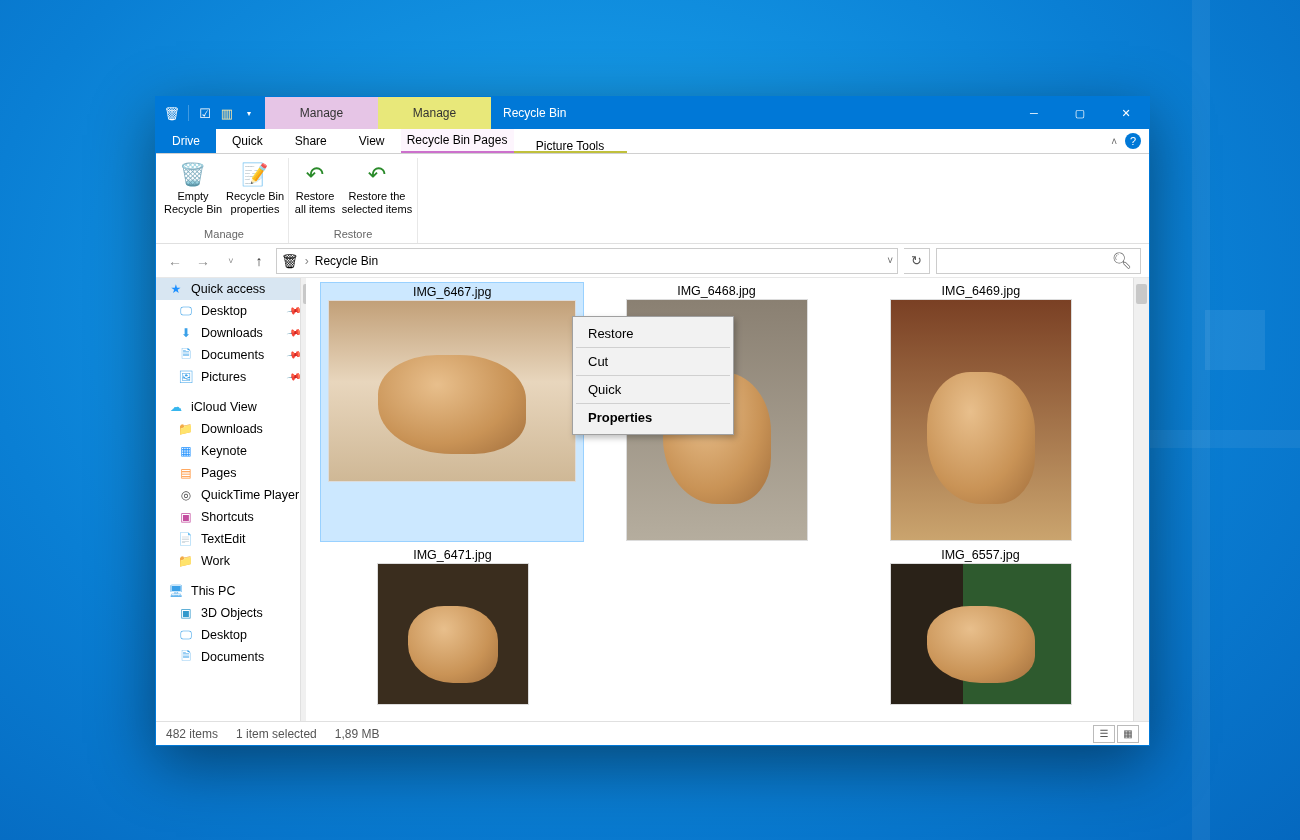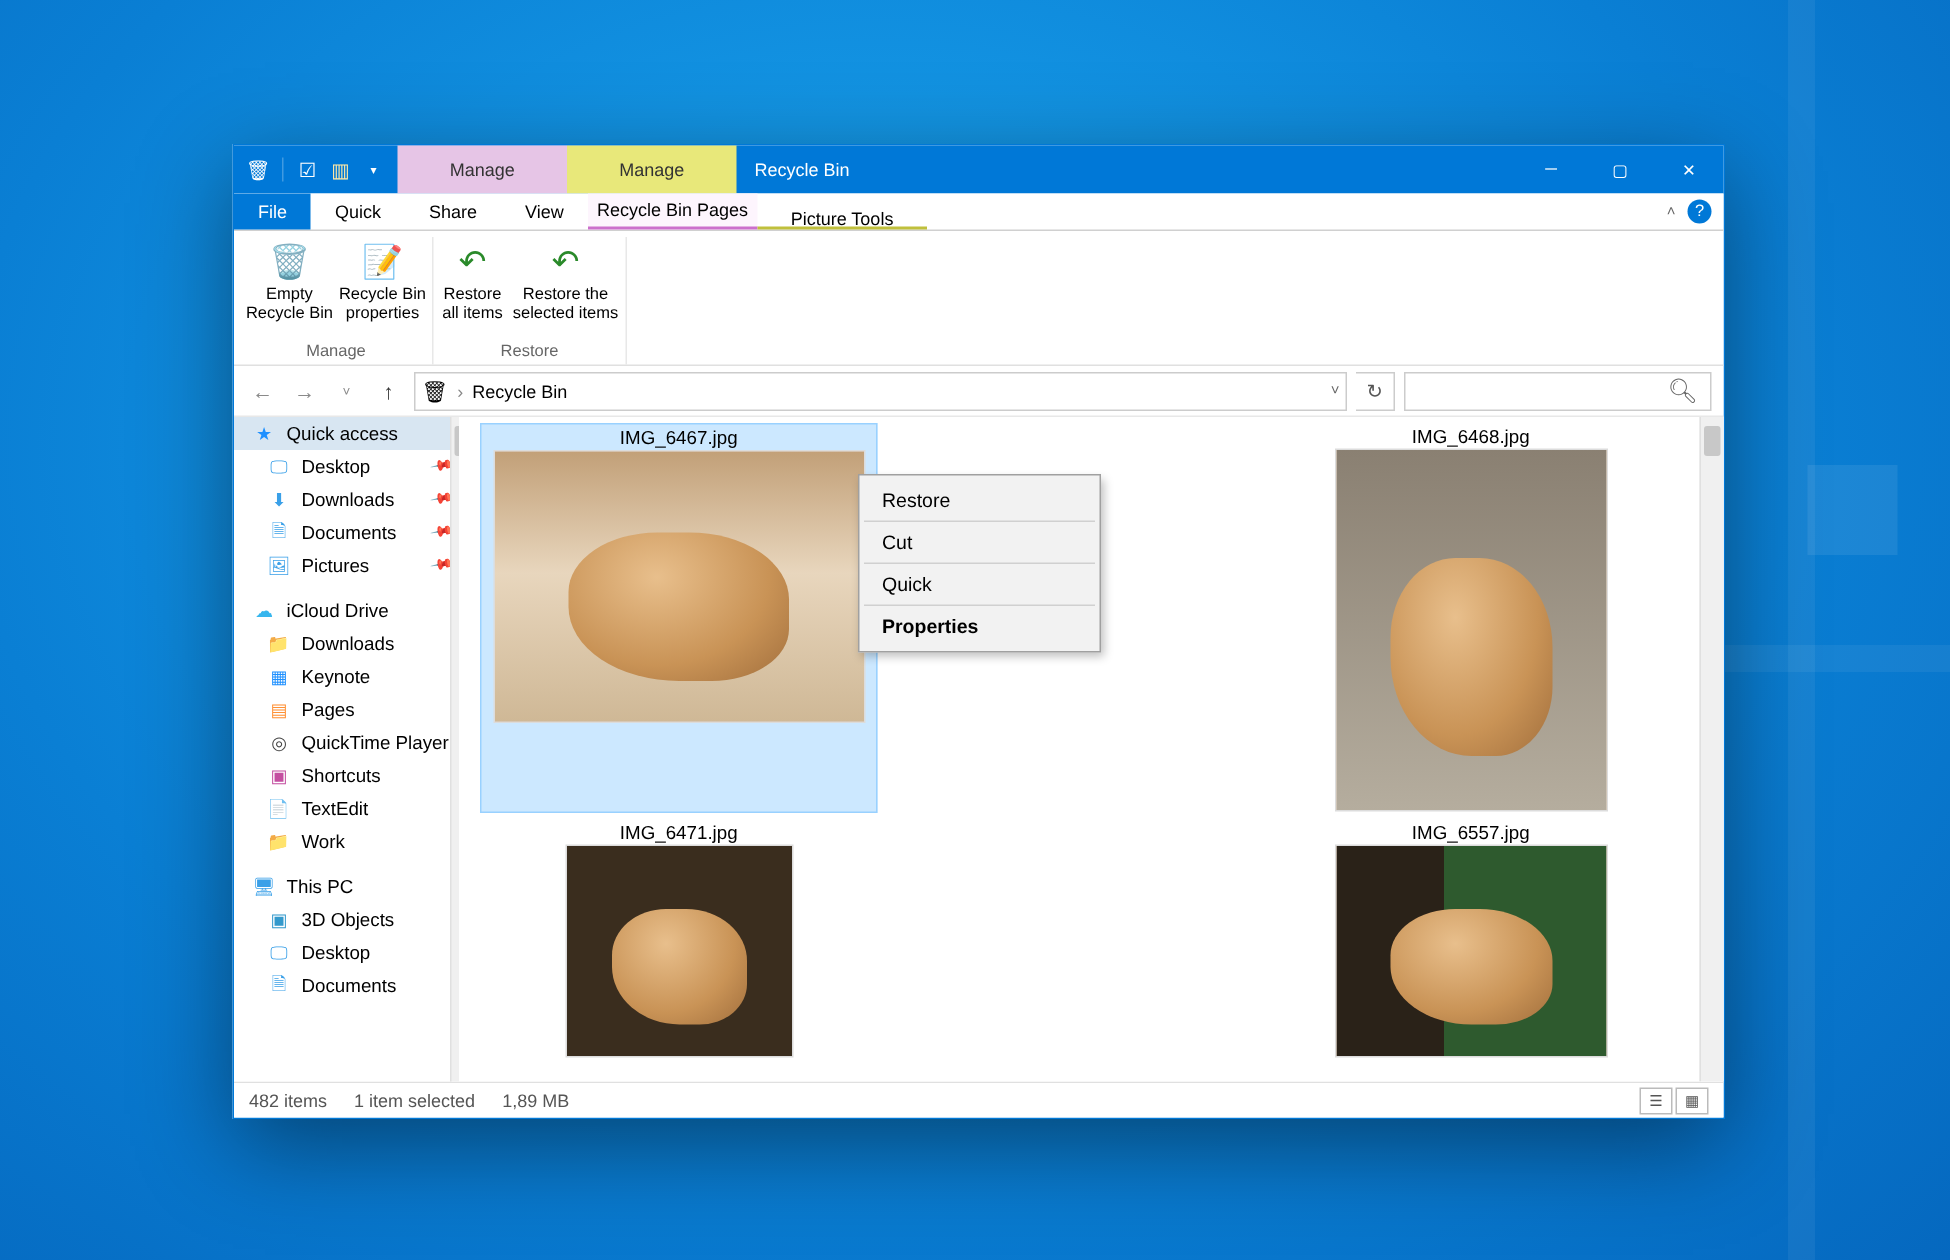--- a/index.html
+++ b/index.html
@@ -92,21 +92,21 @@
     <div class="ctx-tab yellow">Manage</div>
     <div class="window-title">Recycle Bin</div>
     <div class="win-btns">
       <div class="win-btn">─</div>
       <div class="win-btn">▢</div>
       <div class="win-btn close">✕</div>
     </div>
   </div>
 
   <div class="tabbar">
-    <div class="tab file">File</div>
+    <div class="tab file">Drive</div>
     <div class="tab">Quick</div>
     <div class="tab">Share</div>
     <div class="tab">View</div>
     <div class="tool-tab pink">Recycle Bin Pages</div>
     <div class="tool-tab yellow">Picture Tools</div>
     <div class="tab-spacer"></div>
     <span style="align-self:center;font-size:10px;color:#666;margin-right:4px">˄</span>
     <div class="help-ico">?</div>
   </div>
 
@@ -180,21 +180,21 @@
             <span class="pin">📌</span>
           </div>
         <div class="side-item">
             <span class="side-ico" style="color:#3aa0e8">🖼</span>
             <span>Pictures</span>
             <span class="pin">📌</span>
           </div>
         <div class="side-gap"></div>
         <div class="side-item hdr">
             <span class="side-ico" style="color:#37b6ee">☁</span>
-            <span>iCloud Drive</span>
+            <span>iCloud View</span>
           </div>
         <div class="side-item">
             <span class="side-ico" style="color:#f3c74f">📁</span>
             <span>Downloads</span>
           </div>
         <div class="side-item">
             <span class="side-ico" style="color:#1e90ff">▦</span>
             <span>Keynote</span>
           </div>
         <div class="side-item">
@@ -247,20 +247,27 @@
             <div class="cap-top">IMG_6467.jpg</div>
             <div class="thumb-img">
                 <div class="cat-fill"></div>
                 <div class="cat-blob"></div>
               </div>
           </div>
           <div class="thumb-cell">
             <div class="cap-top">IMG_6468.jpg</div>
             <div class="thumb-img portrait">
                 <div class="cat-fill" style="background:linear-gradient(#8a8072,#b5ad9e)"></div>
+                <div class="cat-blob"></div>
+              </div>
+          </div>
+          <div class="thumb-cell">
+            <div class="cap-top">IMG_6469.jpg</div>
+            <div class="thumb-img portrait">
+                <div class="cat-fill" style="background:linear-gradient(#7a4024,#caa46e)"></div>
                 <div class="cat-blob"></div>
               </div>
           </div>
         </div>
         <div class="thumbs-row row2" style="margin-top:4px">
           <div class="thumb-cell">
             <div class="cap-top">IMG_6471.jpg</div>
             <div class="thumb-img" style="width:150px">
                 <div class="cat-fill" style="background:#3a2d1e"></div>
                 <div class="cat-blob"></div>

